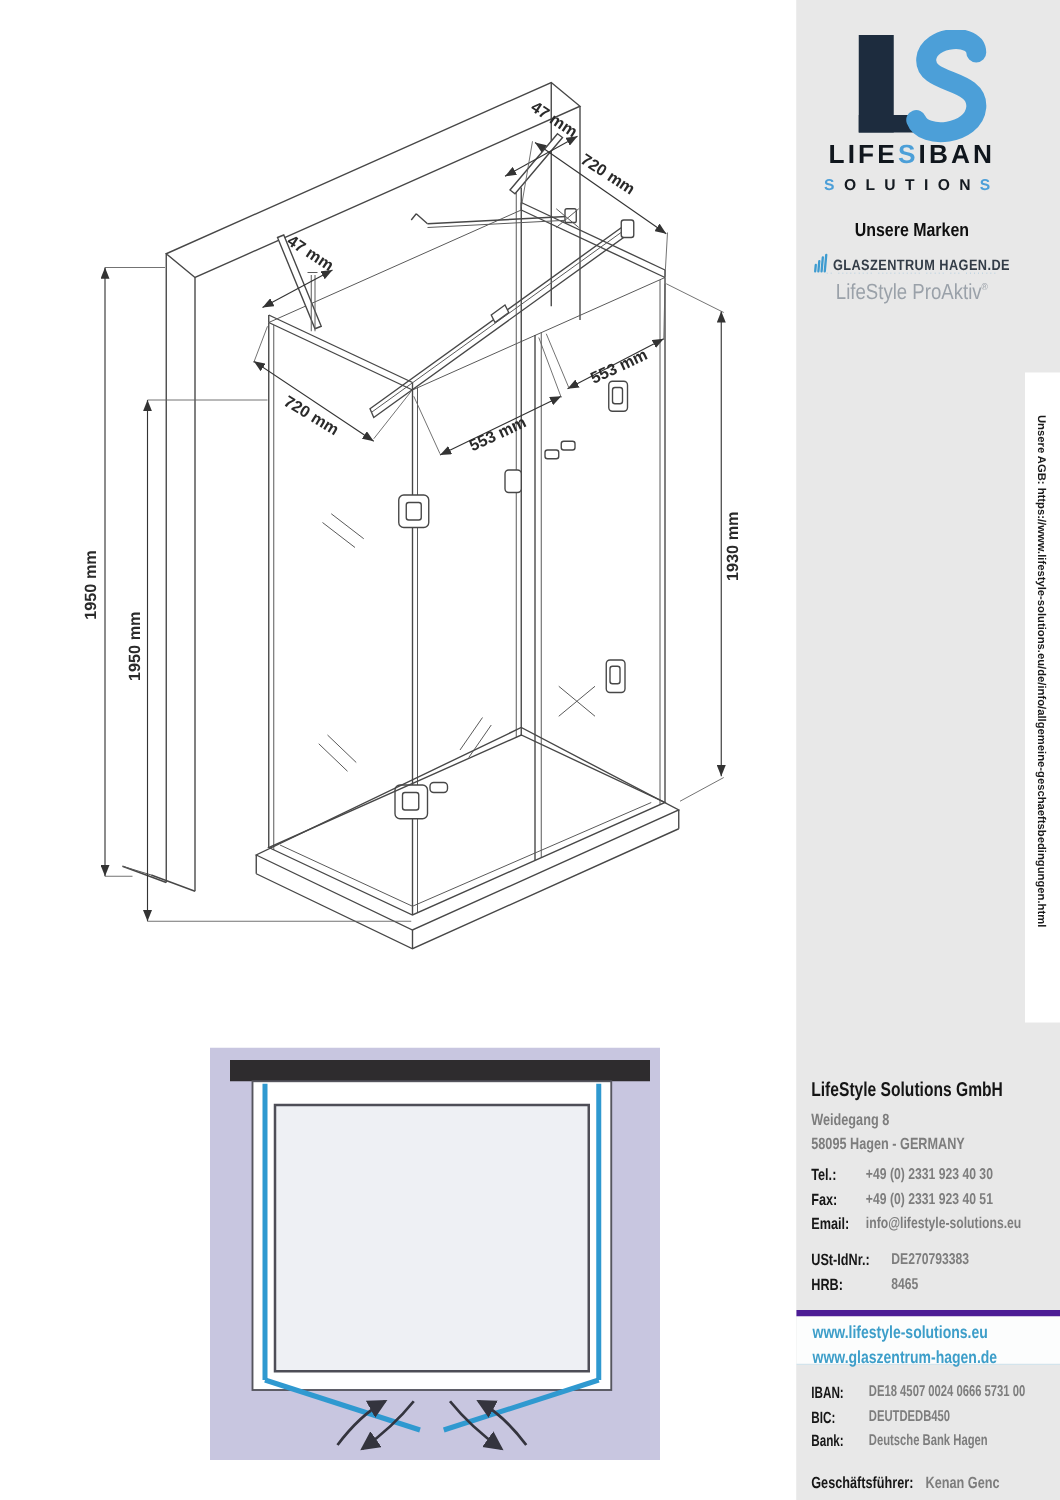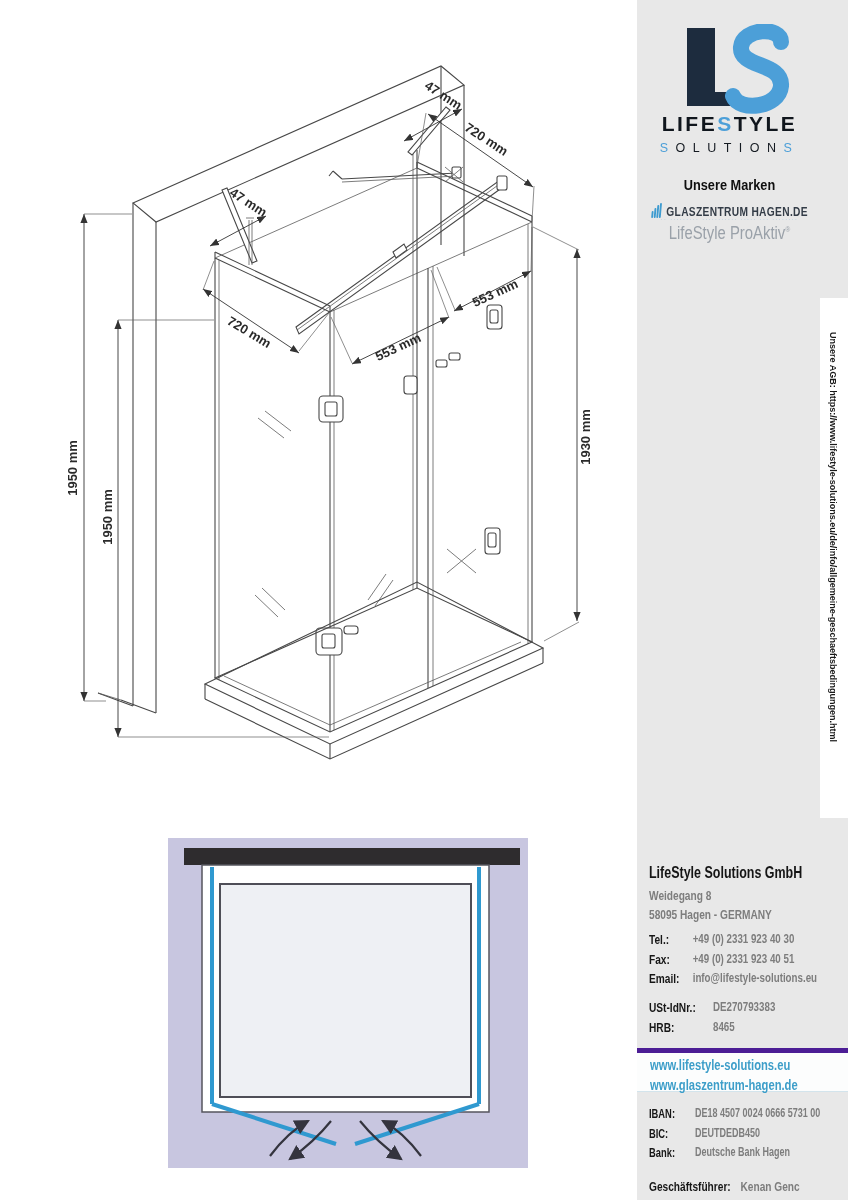--- a/index.html
+++ b/index.html
@@ -25,21 +25,21 @@
   .panel { position:absolute; left:637px; top:0; width:211px; height:1200px;
            background:#e8e8e8; overflow:hidden; }
   .agb-white { position:absolute; left:183px; top:298px; width:28px; height:520px; background:#ffffff; }
   .agb-text { position:absolute; left:201px; top:332px; font-size:9px; font-weight:bold; color:#1a1a1a;
               white-space:nowrap; transform:rotate(90deg); transform-origin:0 0; }
 
   .logo-svg { position:absolute; left:38px; top:24px; }
   .word1 { position:absolute; left:0; top:112px; width:185px; text-align:center;
            font-size:21px; font-weight:800; letter-spacing:2.5px; color:#10161d; white-space:nowrap; }
   .word2 { position:absolute; left:0; top:141px; width:185px; text-align:center;
-           font-size:12.5px; font-weight:400; letter-spacing:7.5px; color:#141a21; white-space:nowrap; }
+           font-size:12.5px; font-weight:700; letter-spacing:7.5px; color:#141a21; white-space:nowrap; }
   .blue-letter { color:#4c9fd8; }
 
   .brands-heading { position:absolute; left:0; top:176px; width:185px; text-align:center;
                     font-size:15px; font-weight:bold; color:#0f0f0f; transform:scaleX(.85); }
   .glas-row { position:absolute; left:0; top:202px; width:185px; display:flex; justify-content:center;
               align-items:flex-end; gap:3px; transform:scaleX(.85); }
   .glas-name { font-size:12px; font-weight:bold; color:#333c47; letter-spacing:.4px; white-space:nowrap; }
   .glas-tagline { position:absolute; left:0; top:216px; width:185px; text-align:center;
                   font-size:5.5px; letter-spacing:1.4px; color:#84b7d8; white-space:nowrap; }
   .proaktiv { position:absolute; left:0; top:223px; width:185px; text-align:center;
@@ -223,21 +223,21 @@
 </svg>
 
 <div class="panel">
 
   <svg class="logo-svg" width="130" height="92" viewBox="0 0 130 92">
     <rect x="12" y="4" width="28" height="78" fill="#1d2c3e"></rect>
     <rect x="12" y="68" width="50" height="14" fill="#1d2c3e"></rect>
     <path d="M106,18 C106,2 68,4 66,23 C64,44 108,38 106,62 C104,84 64,88 58,72" fill="none" stroke="#4c9fd8" stroke-width="16" stroke-linecap="round"></path>
   </svg>
 
-  <div class="word1"><span>LIFE</span><span class="blue-letter">S</span><span>TYLE</span></div>
+  <div class="word1"><span>LIFE</span><span class="blue-letter">S</span><span>IBAN</span></div>
   <div class="word2"><span class="blue-letter">S</span><span>OLUTION</span><span class="blue-letter">S</span></div>
 
   <div class="brands-heading">Unsere Marken</div>
 
   <div class="glas-row">
     <svg width="15" height="17" viewBox="0 0 15 17">
       <g fill="#3d9bd0" transform="skewX(-6)">
         <rect x="2" y="9" width="2.2" height="7" rx="1"></rect>
         <rect x="5" y="6" width="2.2" height="10" rx="1"></rect>
         <rect x="8" y="3" width="2.2" height="13" rx="1"></rect>

